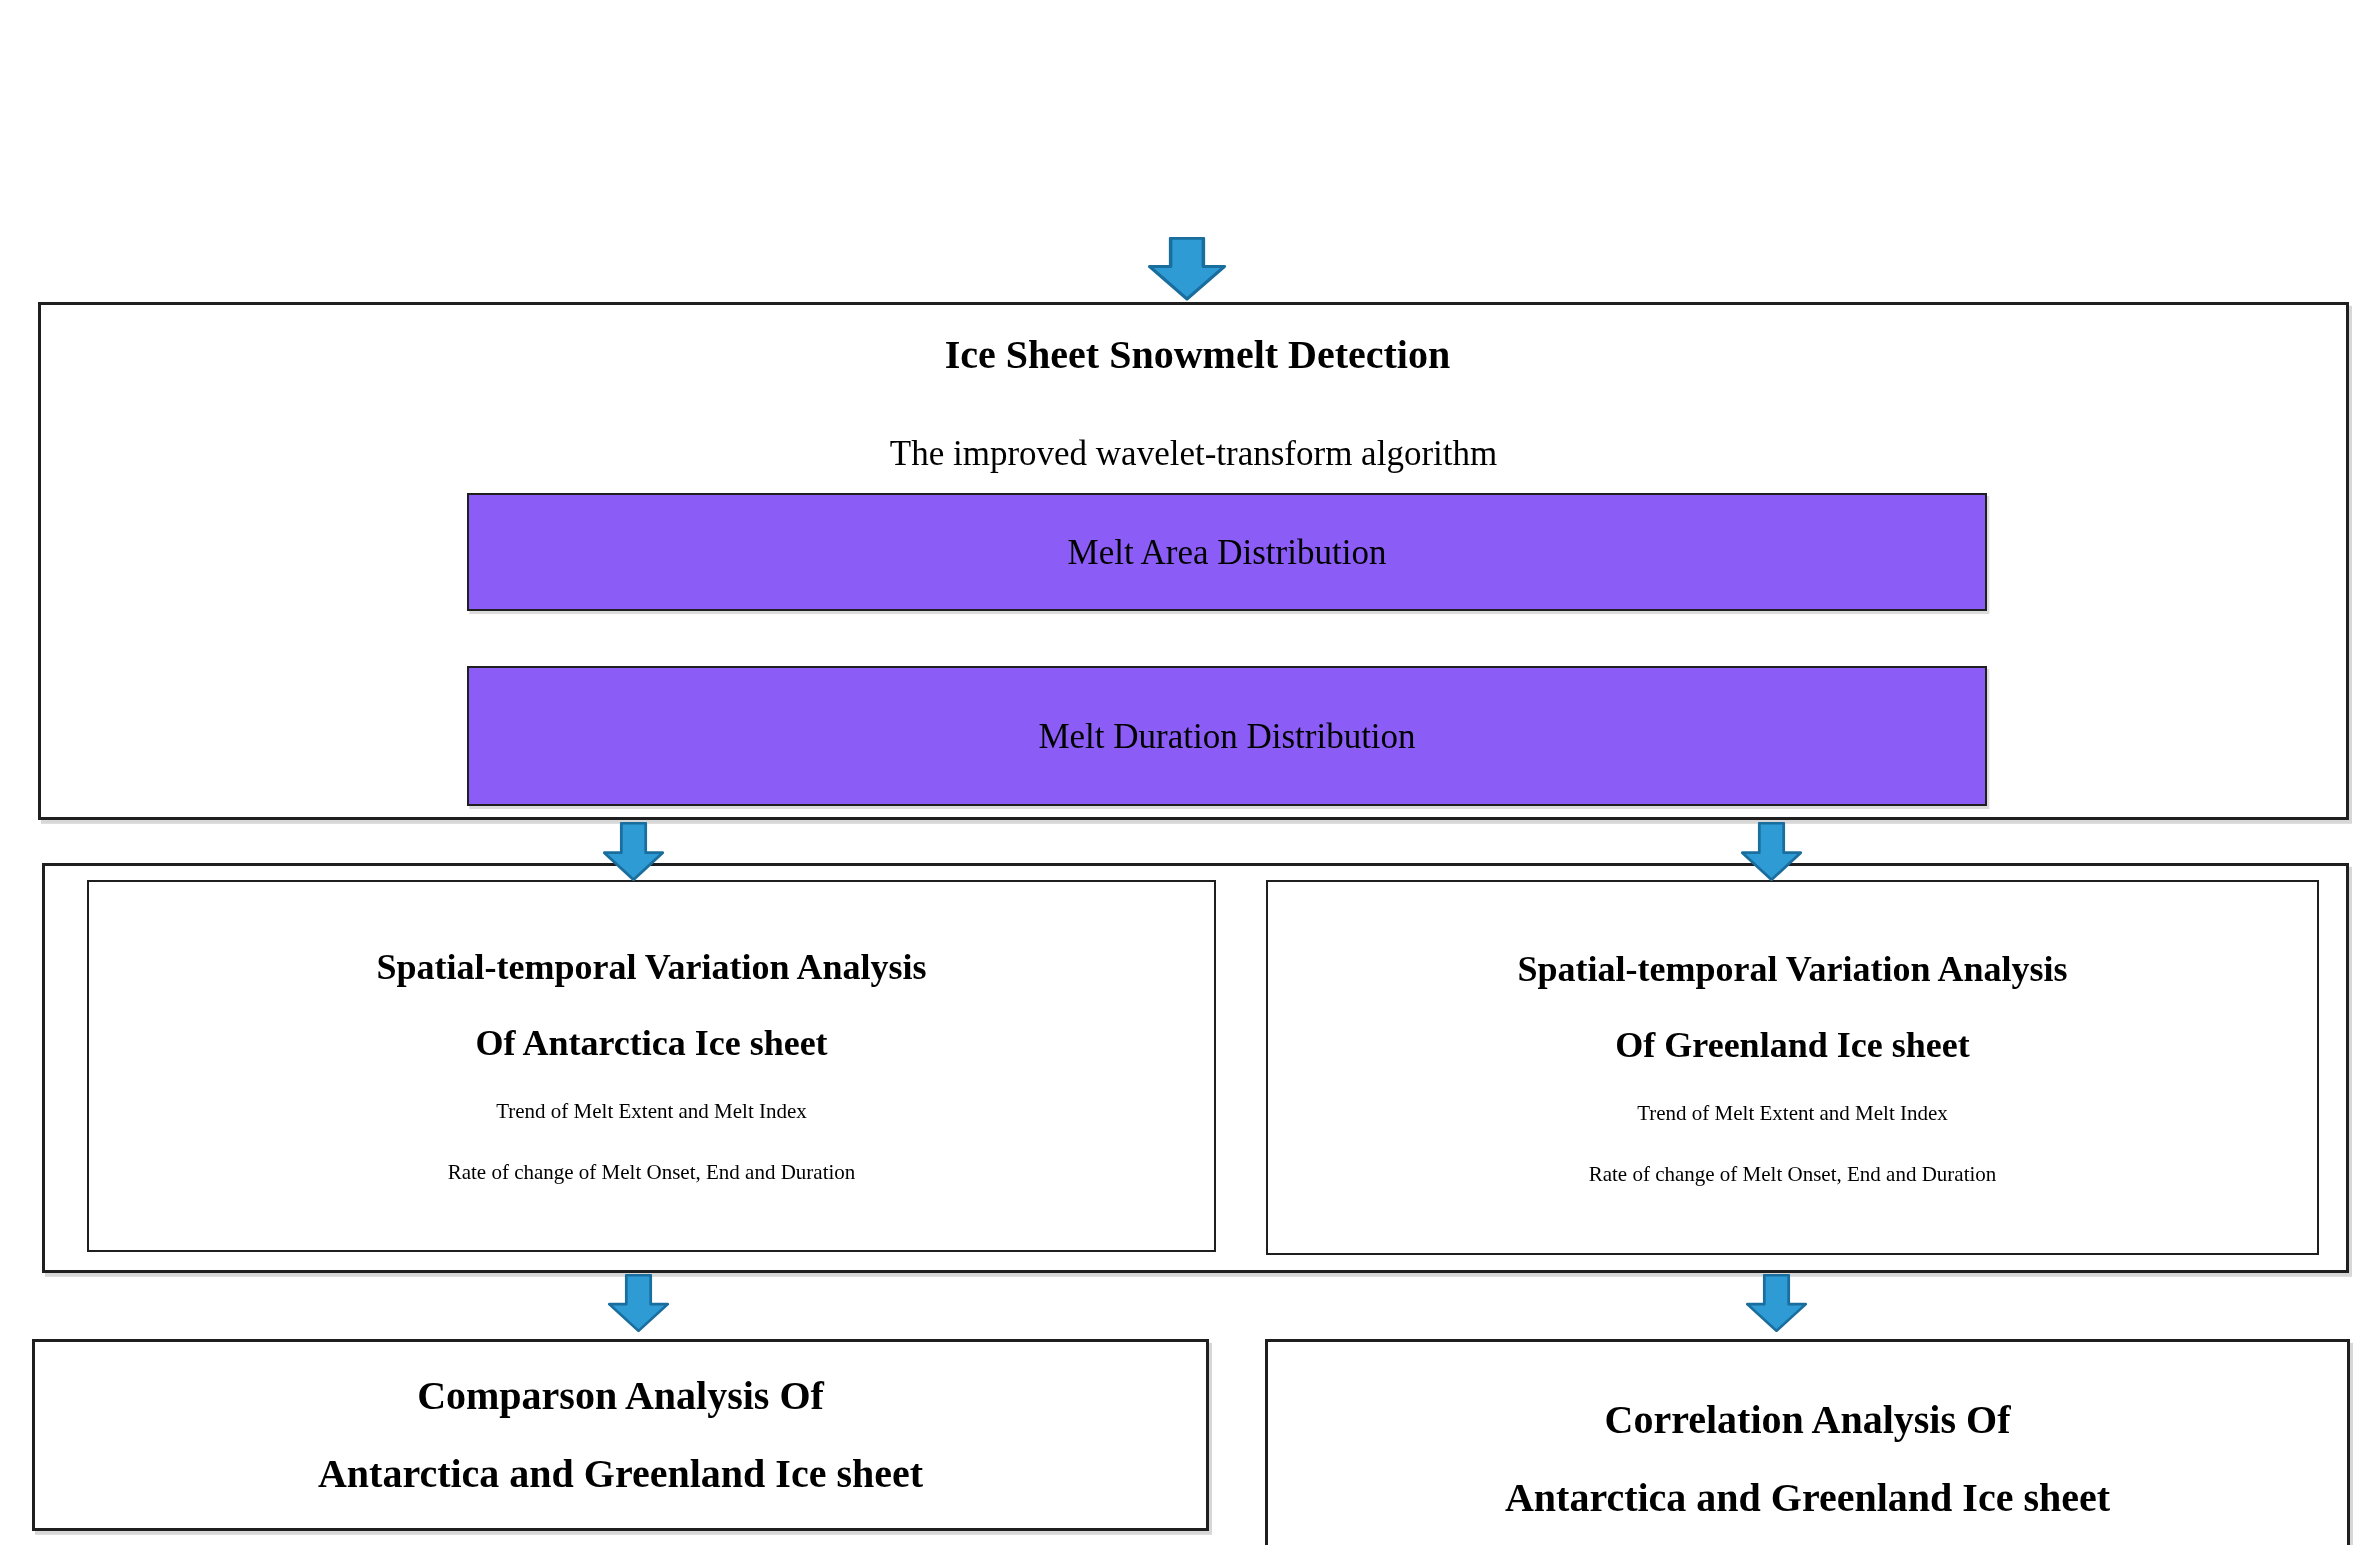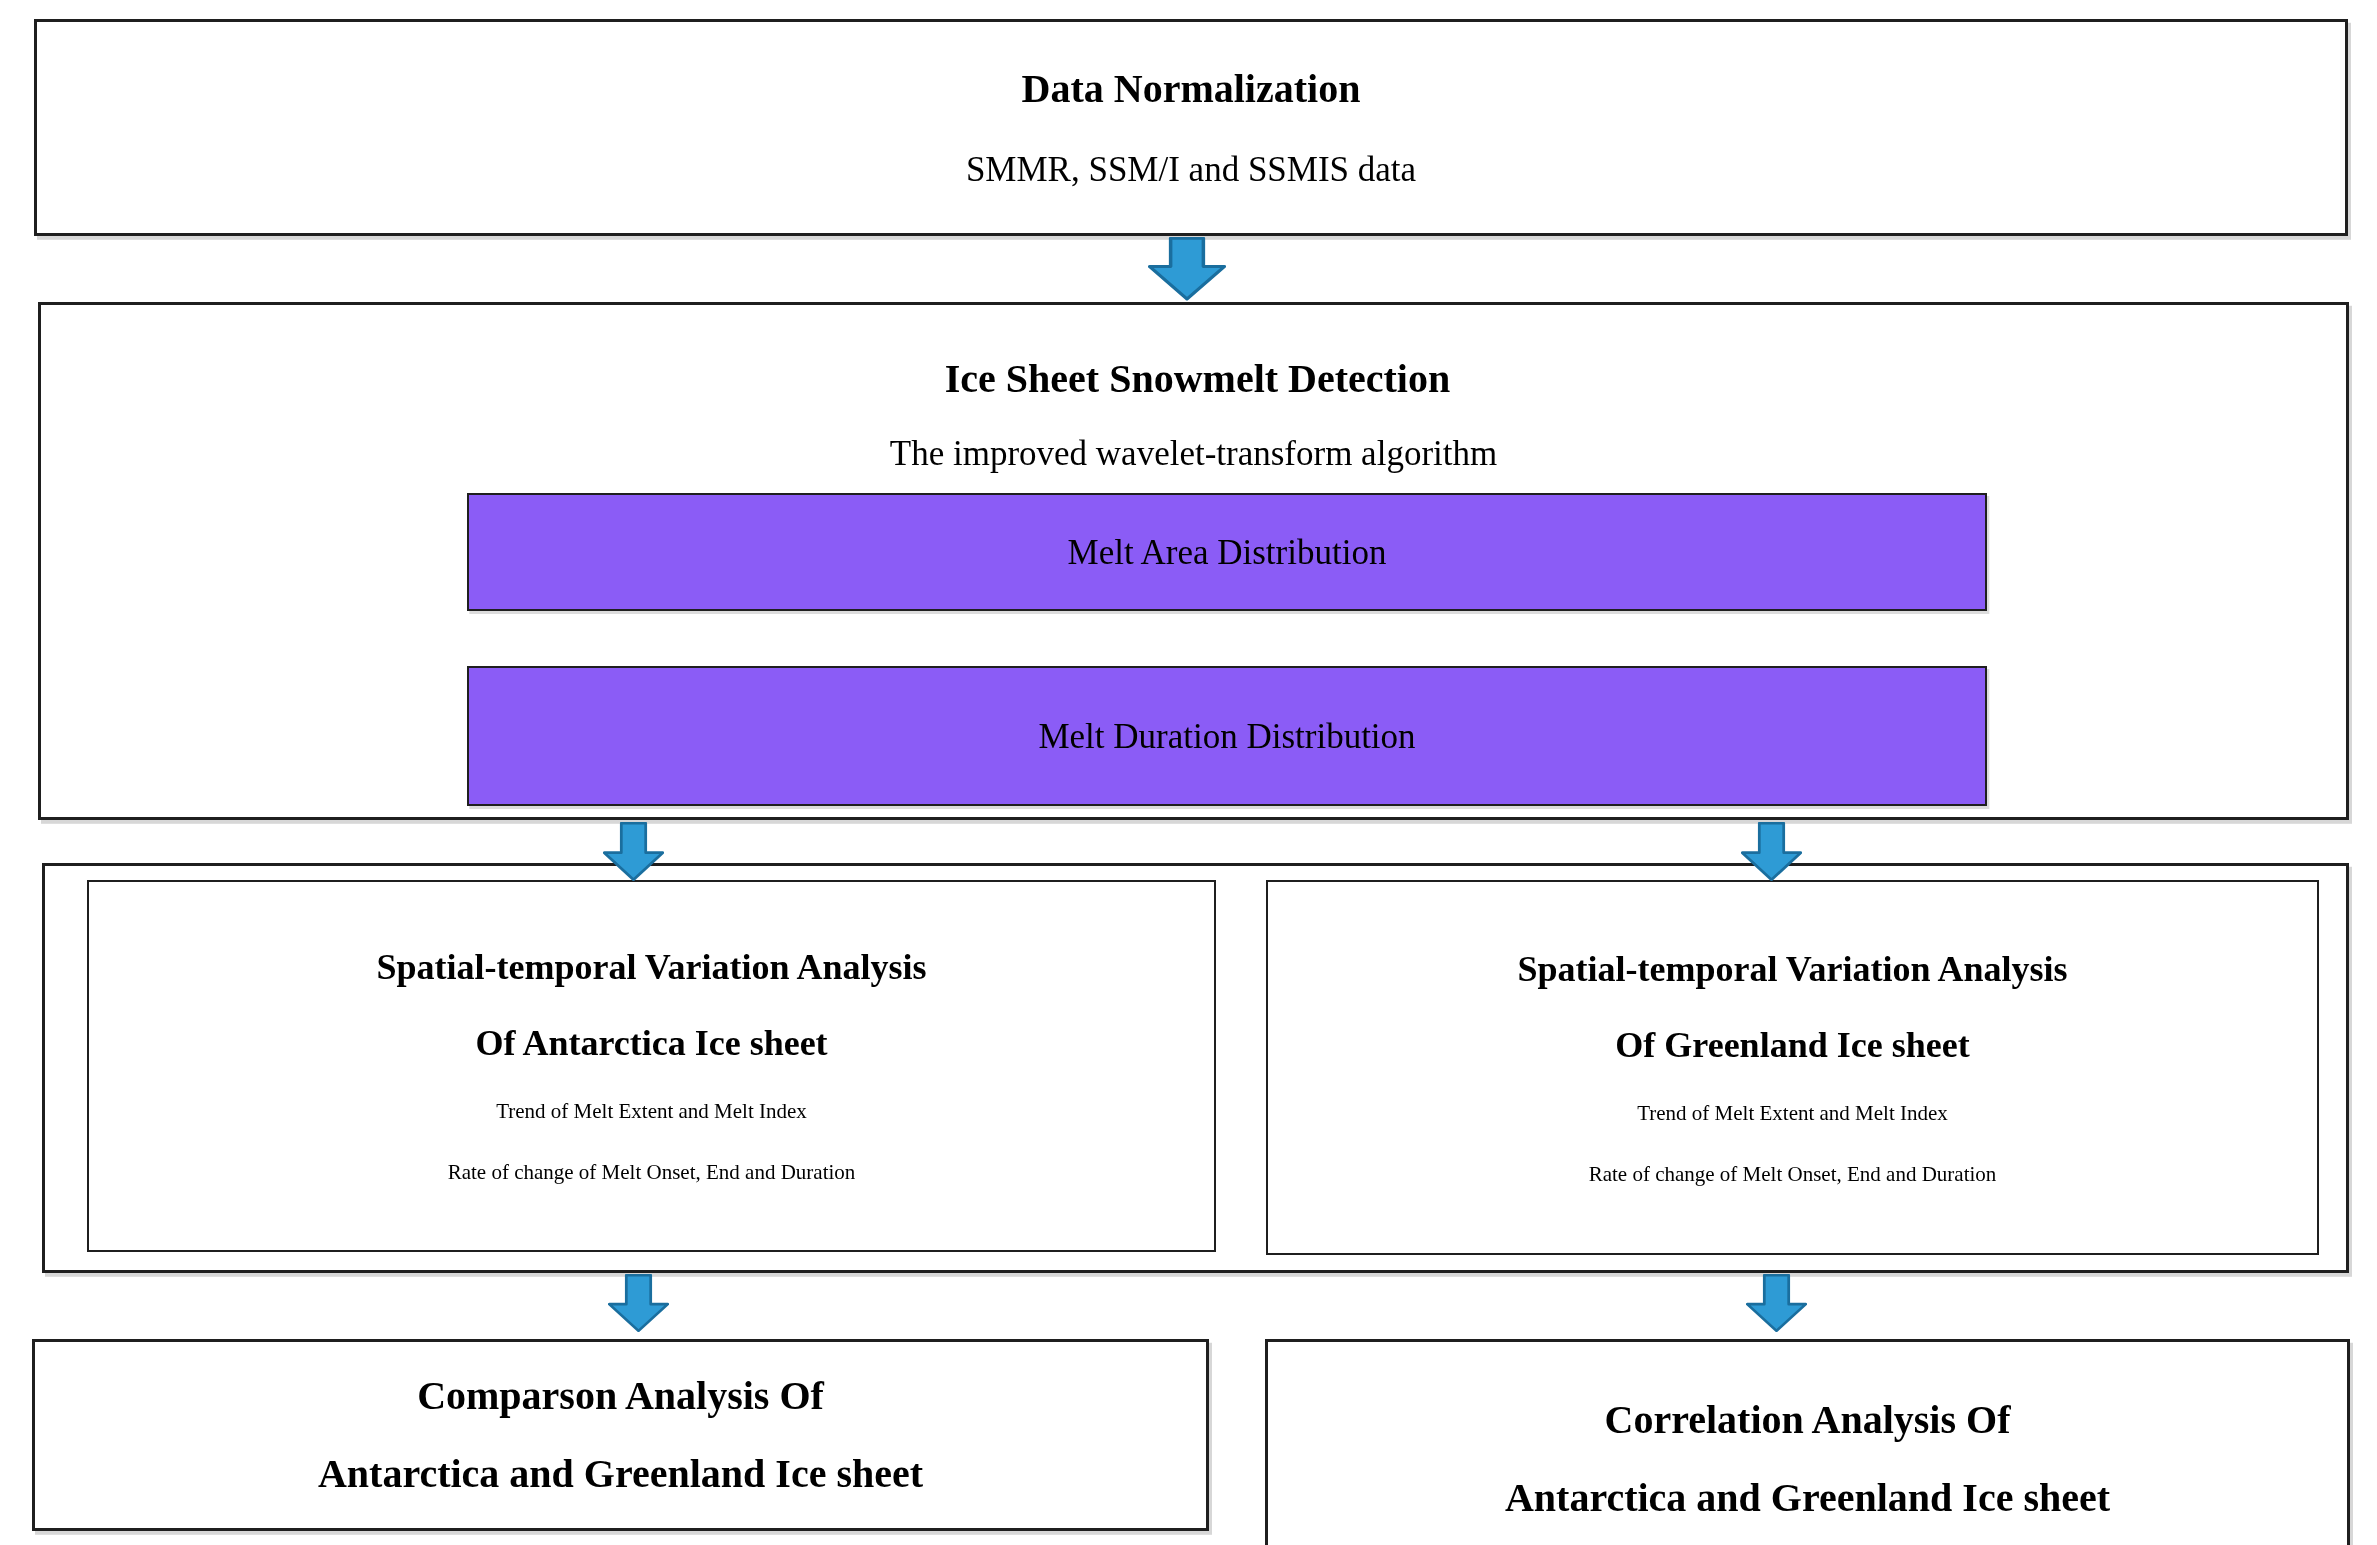--- a/index.html
+++ b/index.html
@@ -51,33 +51,27 @@
   .arrow-svg polygon { stroke: #1A6E9E; stroke-width: 4.5px; stroke-linejoin: round; }
   .gap52 > * + * { margin-top: 40px; }
   .gap56 > * + * { margin-top: 43px; }
   .gap50 > * + * { margin-top: 38px; }
 </style>
 </head>
 <body>
 
 <div id="canvas">
 
-  <div class="box" style="left:34px; top:19px; width:2314px; height:217px;">
-    <div class="center-col gap56">
-      <div class="t-bold">Data Normalization</div>
-      <div class="t-reg">SMMR, SSM/I and SSMIS data</div>
-    </div>
-  </div>
 
   <svg class="arrow-svg" style="left:1148px; top:237px;" width="78" height="64" viewBox="0 0 100 100" preserveAspectRatio="none">
     <polygon points="29,2 71,2 71,46 98,46 50,97 2,46 29,46" fill="#2E9BD5"></polygon>
   </svg>
 
   <div class="box" style="left:38px; top:302px; width:2311px; height:518px;">
-    <div class="abs-line t-bold" style="top:54px;margin-left:8px;">Ice Sheet Snowmelt Detection</div>
+    <div class="abs-line t-bold" style="top:30px;margin-left:8px;">Ice Sheet Snowmelt Detection</div>
     <div class="abs-line t-reg" style="top:131px;">The improved wavelet-transform algorithm</div>
   </div>
 
   <div class="inner-box" style="left:467px; top:493px; width:1520px; height:118px;">
     <div class="t-reg">Melt Area Distribution</div>
   </div>
 
   <div class="inner-box" style="left:467px; top:666px; width:1520px; height:140px;">
     <div class="t-reg">Melt Duration Distribution</div>
   </div>

